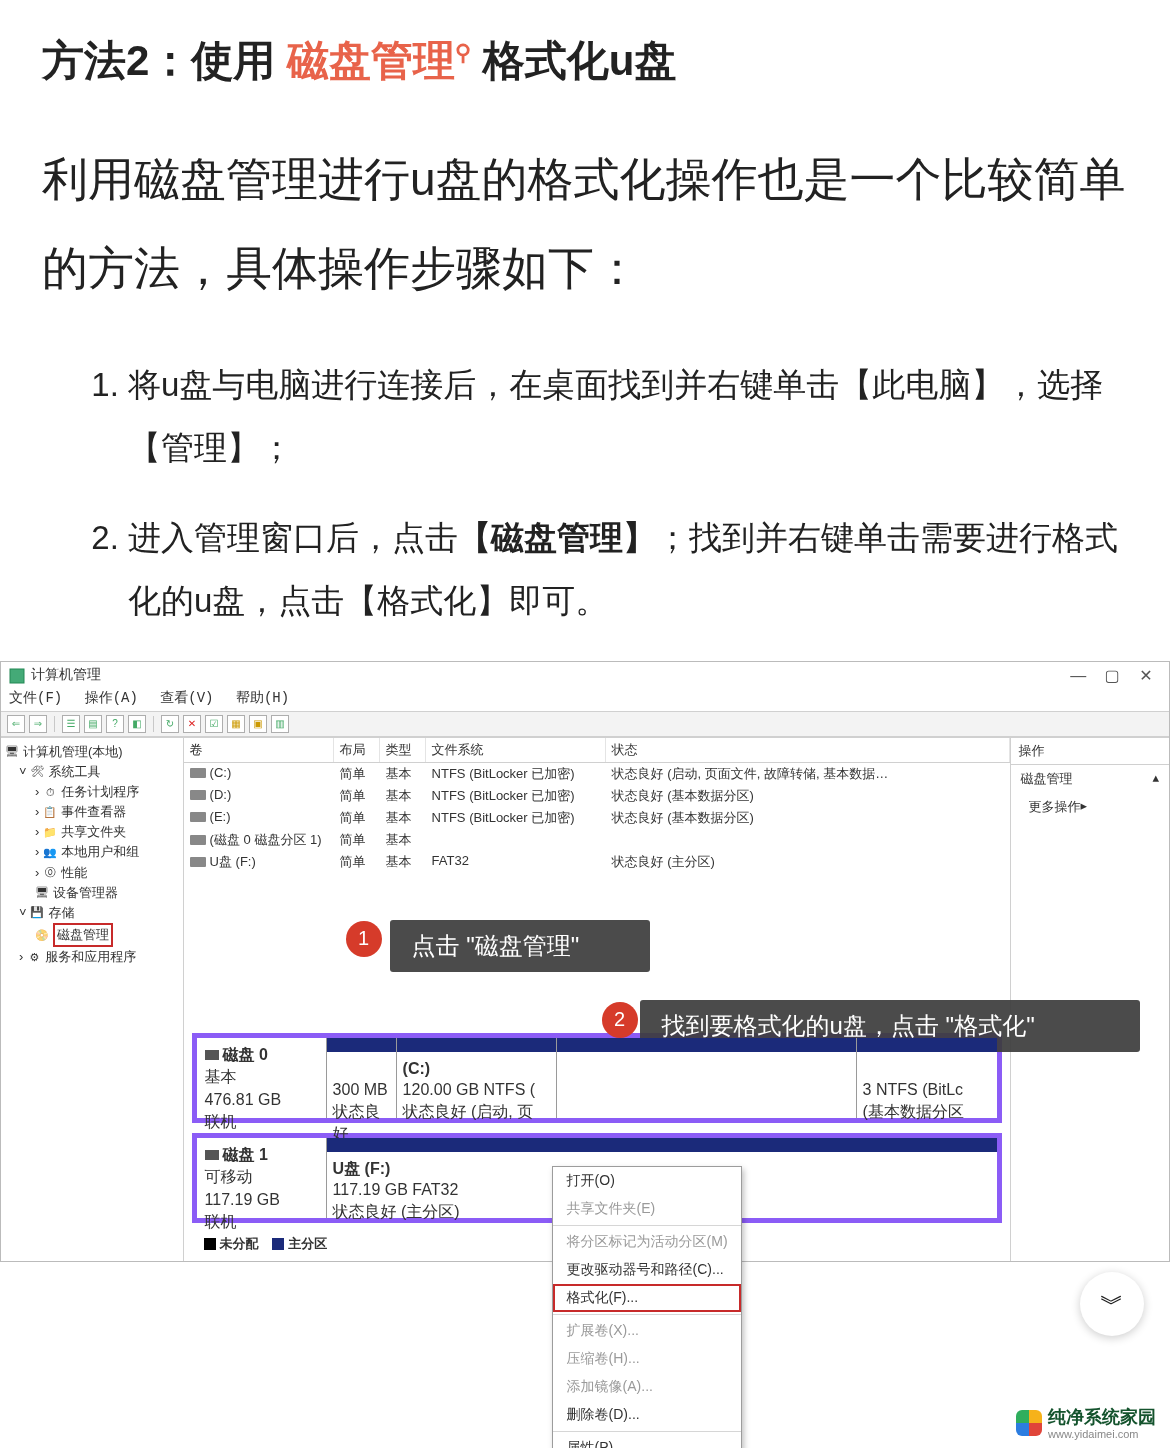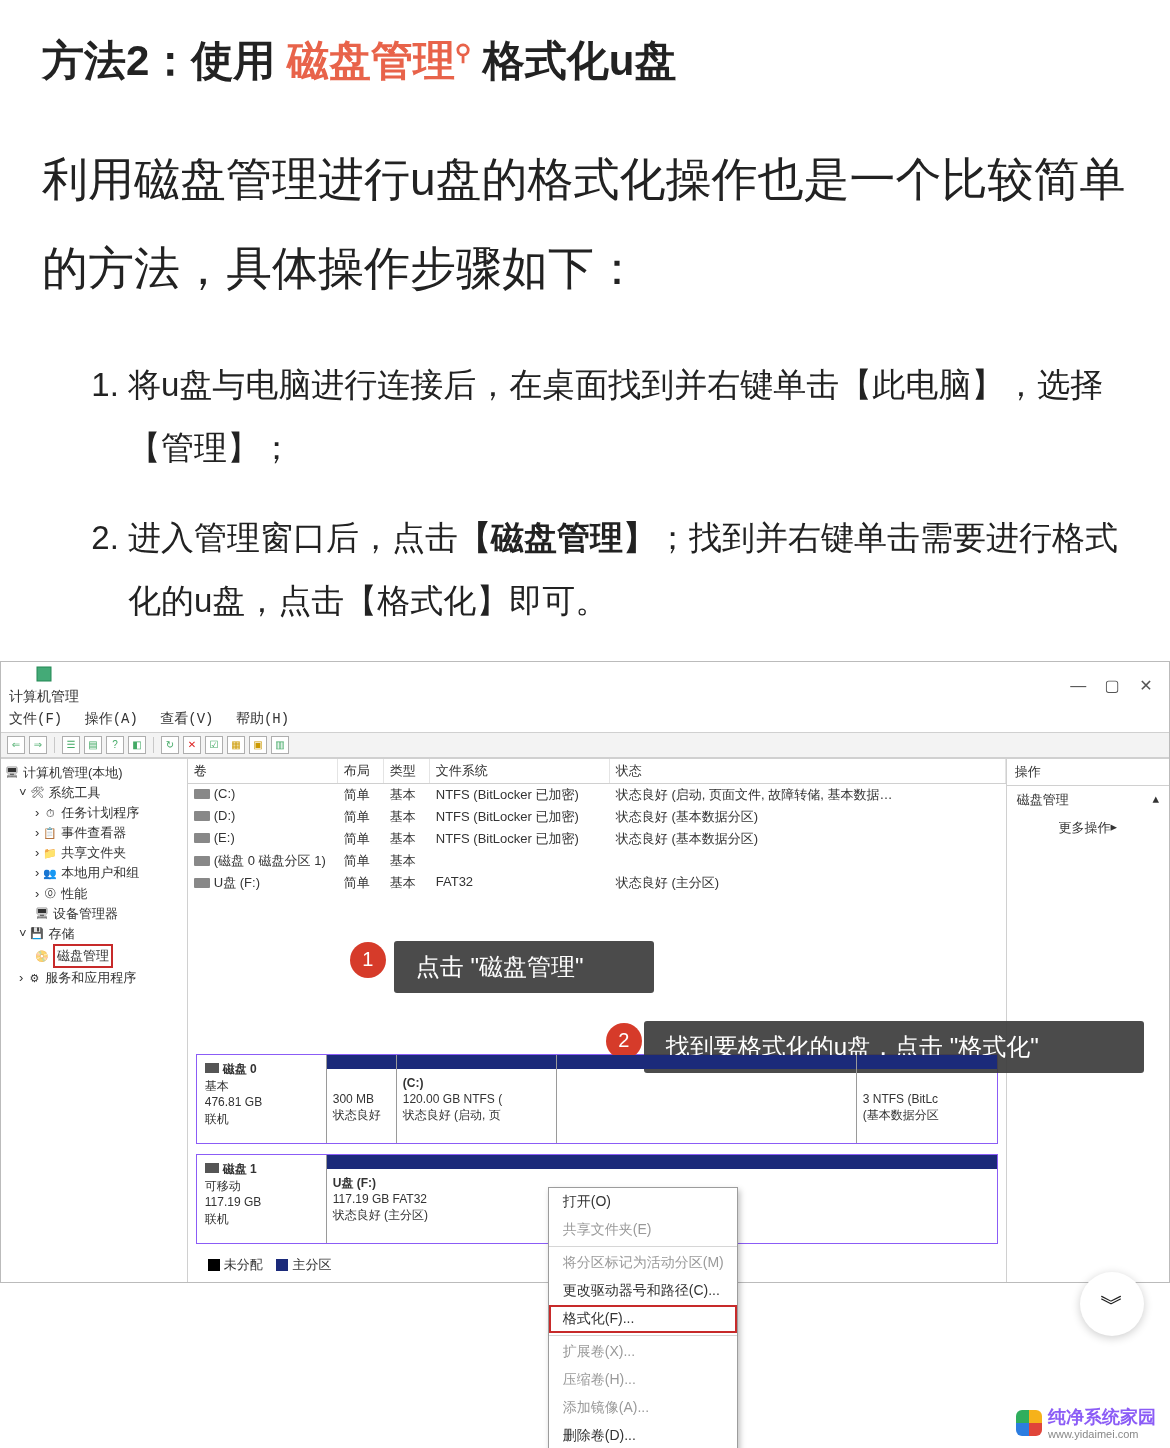--- a/index.html
+++ b/index.html
@@ -17,21 +17,21 @@
   .title { font-size: 42px; font-weight: 700; line-height: 1.3; }
   .title .hl { color: #e8634a; position: relative; }
   .title .hl sup { font-size: 22px; vertical-align: super; }
   .intro { font-size: 46px; line-height: 1.95; margin-top: 46px; }
   ol.steps { list-style: decimal; margin: 40px 0 0 86px; font-size: 33px; line-height: 1.9; }
   ol.steps li { margin-bottom: 28px; padding-right: 10px; }
   ol.steps .bold { font-weight: 700; }
   
   .shot { margin: 10px 0 0 0; border: 1px solid #bbb; font-family: Tahoma,"Microsoft YaHei",sans-serif; font-size: 14px; color: #333; background: #fff; position: relative; }
   .shot .win-title { display:flex; align-items:center; justify-content:space-between; padding:4px 8px; }
-  .shot .win-title .left { display:flex; align-items:center; gap:6px;flex-direction:column;}
+  .shot .win-title .left { display:flex; align-items:flex-end; gap:6px;}
   .shot .win-title svg{flex:none}
   .win-ctrls span{display:inline-block;width:30px;text-align:center;color:#555;font-size:16px;}
   .menubar { padding: 0 8px 4px 8px; font-family: Liberation Mono, monospace; }
   .menubar span { margin-right: 14px; }
   .toolbar { background:#f3f3f3; border-top:1px solid #d0d0d0; border-bottom:1px solid #d0d0d0; padding:3px 6px; display:flex; align-items:center; gap:4px; }
   .tb-btn{width:18px;height:18px;border:1px solid #aeaeae;background:#fff;font-size:10px;display:flex;align-items:center;justify-content:center;color:#4a6;}
   .tb-sep{width:1px;height:16px;background:#c8c8c8;margin:0 3px;}
   .tb-btn.red{color:#d22;}
   .tb-btn.amber{color:#c90;}
   .panes { display:flex; border-top:1px solid #d0d0d0; }
@@ -46,51 +46,51 @@
   .vol-head{display:flex;border-bottom:1px solid #d0d0d0;font-size:13px;}
   .vol-head div,.vol-row div{padding:3px 6px;}
   .vol-head div{border-right:1px solid #e4e4e4;}
   .c-vol{width:150px}.c-lay{width:46px}.c-typ{width:46px}.c-fs{width:180px}.c-st{flex:1}
   .vol-row{display:flex;font-size:13px;}
   .vol-row div{padding:2px 6px;}
   .vol-row .disk-ico{display:inline-block;width:16px;height:10px;background:#888;border-radius:1px;margin-right:4px;vertical-align:middle;}
   .actions{width:168px;border-left:1px solid #d0d0d0;font-size:13px;}
   .actions .hd{padding:4px 8px;border-bottom:1px solid #d0d0d0;}
   .actions .itm{padding:5px 10px;display:flex;justify-content:space-between;}
-  .actions .sub{padding:5px 18px;display:flex;justify-content:center;}
+  .actions .sub{padding:5px 18px;display:flex;justify-content:flex-start;}
   .tip{position:absolute;background:rgba(60,60,60,.92);color:#fff;border-radius:3px;display:flex;align-items:center;gap:14px;padding:10px 22px;font-size:24px;}
   .disk-area{padding:0 0 4px 0;}
-  .disk-block{display:flex;border:1px solid #8b5cf6;margin:10px 8px 0 8px;height:90px;font-size:12px;}
+  .disk-block{display:flex;border:5px solid #8b5cf6;margin:10px 8px 0 8px;height:90px;font-size:16px;}
   .disk-block .info{width:130px;border-right:1px solid #9a9a9a;padding:6px 8px;line-height:1.4;}
   .disk-block .info .nm{font-weight:bold;}
   .disk-block .parts{flex:1;display:flex;}
   .part{border-right:1px solid #9a9a9a;padding:4px 6px;line-height:1.35;position:relative;}
   .part:last-child{border-right:none;}
   .part .bar{position:absolute;top:0;left:0;right:0;height:14px;background:#1b2a7a;}
   .part .txt{margin-top:16px;}
-  .legend{padding:8px 10px;font-size:13px;}
+  .legend{padding:8px 10px;font-size:13px;font-weight:bold;}
   .legend .sw{display:inline-block;width:12px;height:12px;vertical-align:middle;margin:0 4px 0 10px;}
   .legend .sw.blk{background:#000;}
   .legend .sw.nav{background:#1b2a7a;}
   .ctx{position:absolute;right:268px;top:428px;width:190px;background:#fff;border:1px solid #9c9c9c;box-shadow:2px 3px 6px rgba(0,0,0,.25);font-size:14px;}
   .ctx .mi{padding:5px 14px;white-space:nowrap;}
   .ctx .mi.dis{color:#9a9a9a;}
   .ctx hr{border:none;border-top:1px solid #d6d6d6;margin:2px 0;}
   .ctx .mi.hl{border:2px solid #c72a2a;padding:3px 12px;}
   
   #tip1{left:206px;top:182px;width:260px;}
   #badge1{position:absolute;left:162px;top:183px;width:36px;height:36px;border-radius:50%;background:#d63b2a;color:#fff;display:flex;align-items:center;justify-content:center;font-size:20px;}
   #tip2{left:456px;top:262px;width:500px;}
   #badge2{position:absolute;left:418px;top:264px;width:36px;height:36px;border-radius:50%;background:#d63b2a;color:#fff;display:flex;align-items:center;justify-content:center;font-size:20px;}
   
   .fab{position:absolute;right:26px;bottom:112px;width:64px;height:64px;border-radius:50%;background:#fff;box-shadow:0 2px 10px rgba(0,0,0,.2);display:flex;align-items:center;justify-content:center;font-size:24px;}
   
   .wm{position:absolute;right:14px;bottom:8px;display:flex;align-items:center;gap:6px;font-size:18px;}
   .wm .logo{width:26px;height:26px;border-radius:6px;background:conic-gradient(#f6b21a 0 90deg,#e0453a 90deg 180deg,#2c7de0 180deg 270deg,#2fae5d 270deg 360deg);}
-  .wm .big{font-weight:700;color:#8b5cf6;}
+  .wm .big{font-weight:700;color:#14532d;}
   .wm .url{font-size:11px;color:#888;display:block;line-height:1;}
 </style>
 </head>
 <body>
 
 <div class="article">
   <h2 class="title">
     <span>方法2：使用 </span><span class="hl"><span>磁盘管理</span><sup>⚲</sup></span><span> 格式化u盘</span>
   </h2>
   <p class="intro">利用磁盘管理进行u盘的格式化操作也是一个比较简单的方法，具体操作步骤如下：</p>

